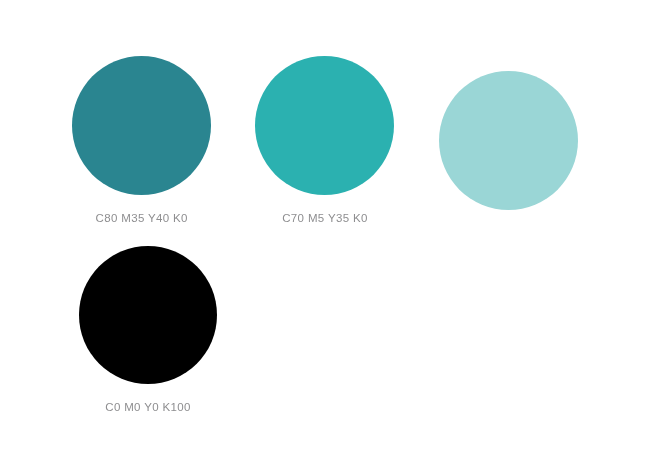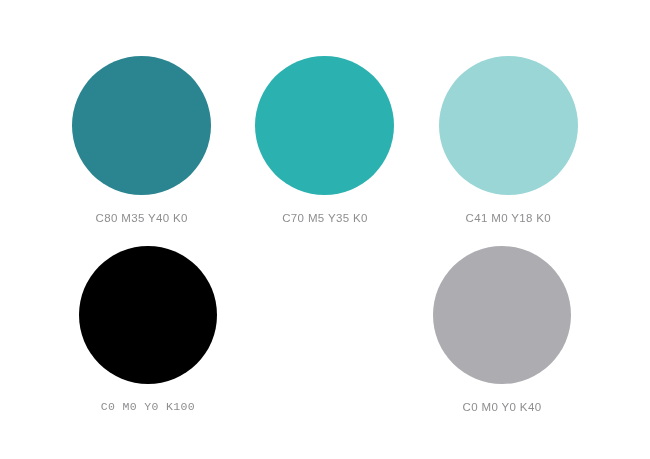--- a/index.html
+++ b/index.html
@@ -82,33 +82,28 @@
       <div class="swatch-label" style="color: rgb(142, 142, 144);">C80 M35 Y40 K0</div>
     </div>
 
     <div class="swatch-cell">
       <div class="swatch-disc" style="background: rgb(43, 177, 176);"></div>
       <div class="swatch-label" style="color: rgb(142, 142, 144); margin-top: 16px;">C70 M5 Y35 K0</div>
     </div>
 
     <div class="swatch-cell">
       <div class="swatch-disc" style="background: rgb(154, 214, 214);"></div>
-      <div class="swatch-label" style="color: rgb(142, 142, 144);">C41 M0 Y18 K0</div>
     </div>
 
   </div>
 
   <div class="swatch-row row-bottom">
 
     <div class="swatch-cell">
       <div class="swatch-disc" style="background: rgb(0, 0, 0);"></div>
-      <div class="swatch-label" style="color: rgb(142, 142, 144); font-family: Liberation Mono, monospace;">C0 M0 Y0 K100</div>
+      <div class="swatch-label" style="color: rgb(142, 142, 144);">C0 M0 Y0 K100</div>
     </div>
 
-    <div class="swatch-cell">
-      <div class="swatch-disc" style="background: rgb(172, 172, 177);"></div>
-      <div class="swatch-label" style="color: rgb(142, 142, 144);">C0 M0 Y0 K40</div>
-    </div>
 
 
   </div>
 
 </div>
 
 </body></html>

